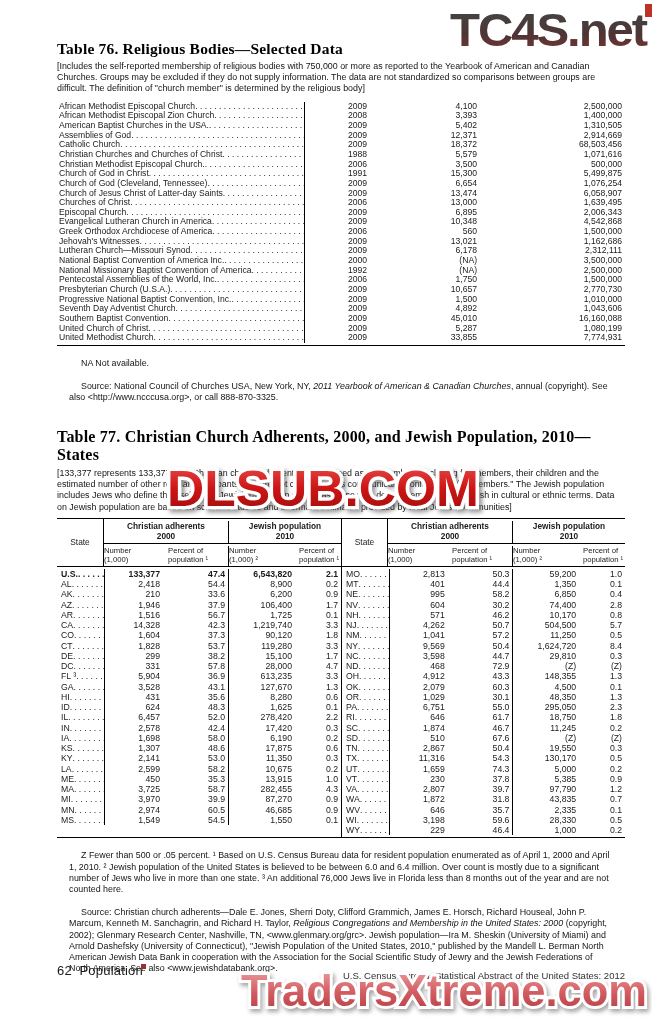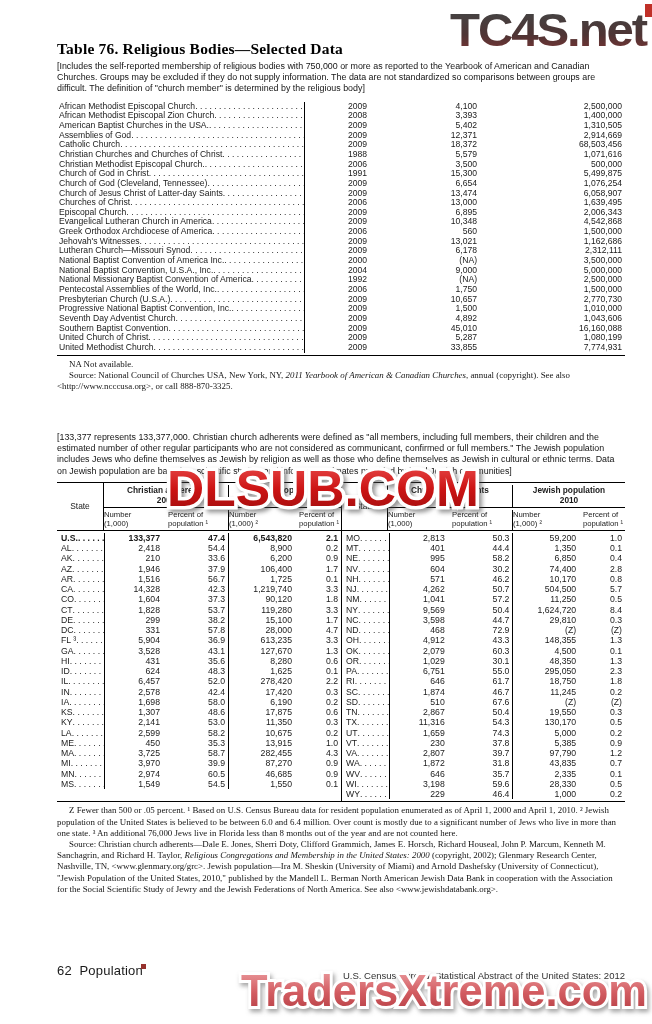--- a/index.html
+++ b/index.html
@@ -6,21 +6,21 @@
   body{
     width:652px;height:1024px;position:relative;background:#ffffff;
     font-family:"Liberation Sans",sans-serif;color:#1a1a1a;overflow:hidden;
   }
   .abs{position:absolute;}
   
   .doc-title{font-family:"Liberation Serif","DejaVu Serif",serif;font-weight:bold;
     font-size:15.5px;line-height:17px;color:#000;letter-spacing:.2px;}
   .note{font-size:8.9px;line-height:11.2px;color:#141414;margin-top:4px;}
   .foot{font-size:8.9px;line-height:11.2px;color:#141414;}
-  .foot p{margin:0;text-indent:12px;font-family:Liberation Serif, serif;}
+  .foot p{margin:12px;text-indent:12px;}
   
   .t76{margin-top:6px;border-bottom:1.6px solid #000;}
   .h76{display:flex;border-top:1.6px solid #000;border-bottom:1px solid #000;
     font-size:8.7px;line-height:15px;}
   .h76 .hc{text-align:center;}
   .h76 .hname{width:248px;border-right:1px solid #000;}
   .h76 .hyr{width:84px;}
   .h76 .hch{width:96px;}
   .h76 .hmb{flex:1;}
   .r76{display:flex;font-size:8.6px;line-height:9.65px;}
@@ -223,29 +223,20 @@
           <span class="c76 name">
             <span class="nm">National Baptist Convention of America Inc.</span>
             <span class="ld"></span>
           </span>
           <span class="c76 yr">2000</span>
           <span class="c76 ch">(NA)</span>
           <span class="c76 mb">3,500,000</span>
         </div>
         <div class="r76">
           <span class="c76 name">
-            <span class="nm">National Baptist Convention, U.S.A., Inc.</span>
-            <span class="ld"></span>
-          </span>
-          <span class="c76 yr">2004</span>
-          <span class="c76 ch">9,000</span>
-          <span class="c76 mb">5,000,000</span>
-        </div>
-        <div class="r76">
-          <span class="c76 name">
             <span class="nm">National Missionary Baptist Convention of America</span>
             <span class="ld"></span>
           </span>
           <span class="c76 yr">1992</span>
           <span class="c76 ch">(NA)</span>
           <span class="c76 mb">2,500,000</span>
         </div>
         <div class="r76">
           <span class="c76 name">
             <span class="nm">Pentecostal Assemblies of the World, Inc.</span>
@@ -311,20 +302,24 @@
         </div>
       </div>
   </div>
   <div class="foot" style="margin-top:3px;">
     <p>NA Not available.</p>
     <p><span>Source: National Council of Churches USA, New York, NY, </span><i>2011 Yearbook of American &amp; Canadian Churches</i><span>, annual (copyright). See also &lt;http://www.ncccusa.org&gt;, or call 888-870-3325.</span></p>
   </div>
 </div>
 
 <div class="abs" style="left:57px;top:428px;width:568px;">
+  <div class="doc-title" style="font-size:16px;line-height:18px;">
+    <span>Table 77. Christian Church Adherents, 2000, and Jewish Population, 2010—</span><br>
+    <span>States</span>
+  </div>
   <div class="note">[133,377 represents 133,377,000. Christian church adherents were defined as "all members, including full members, their children and the estimated number of other regular participants who are not considered as communicant, confirmed or full members." The Jewish population includes Jews who define themselves as Jewish by religion as well as those who define themselves as Jewish in cultural or ethnic terms. Data on Jewish population are based on scientific studies and informant estimates provided by local Jewish communities]</div>
 
   <div class="t77">
 
     <div class="half left">
       <div class="h77">
         <div class="h77-state">State</div>
         <div class="h77-rest">
           <div class="h77-groups">
             <div class="g g1"><span>Christian adherents</span><br><b>2000</b></div>

